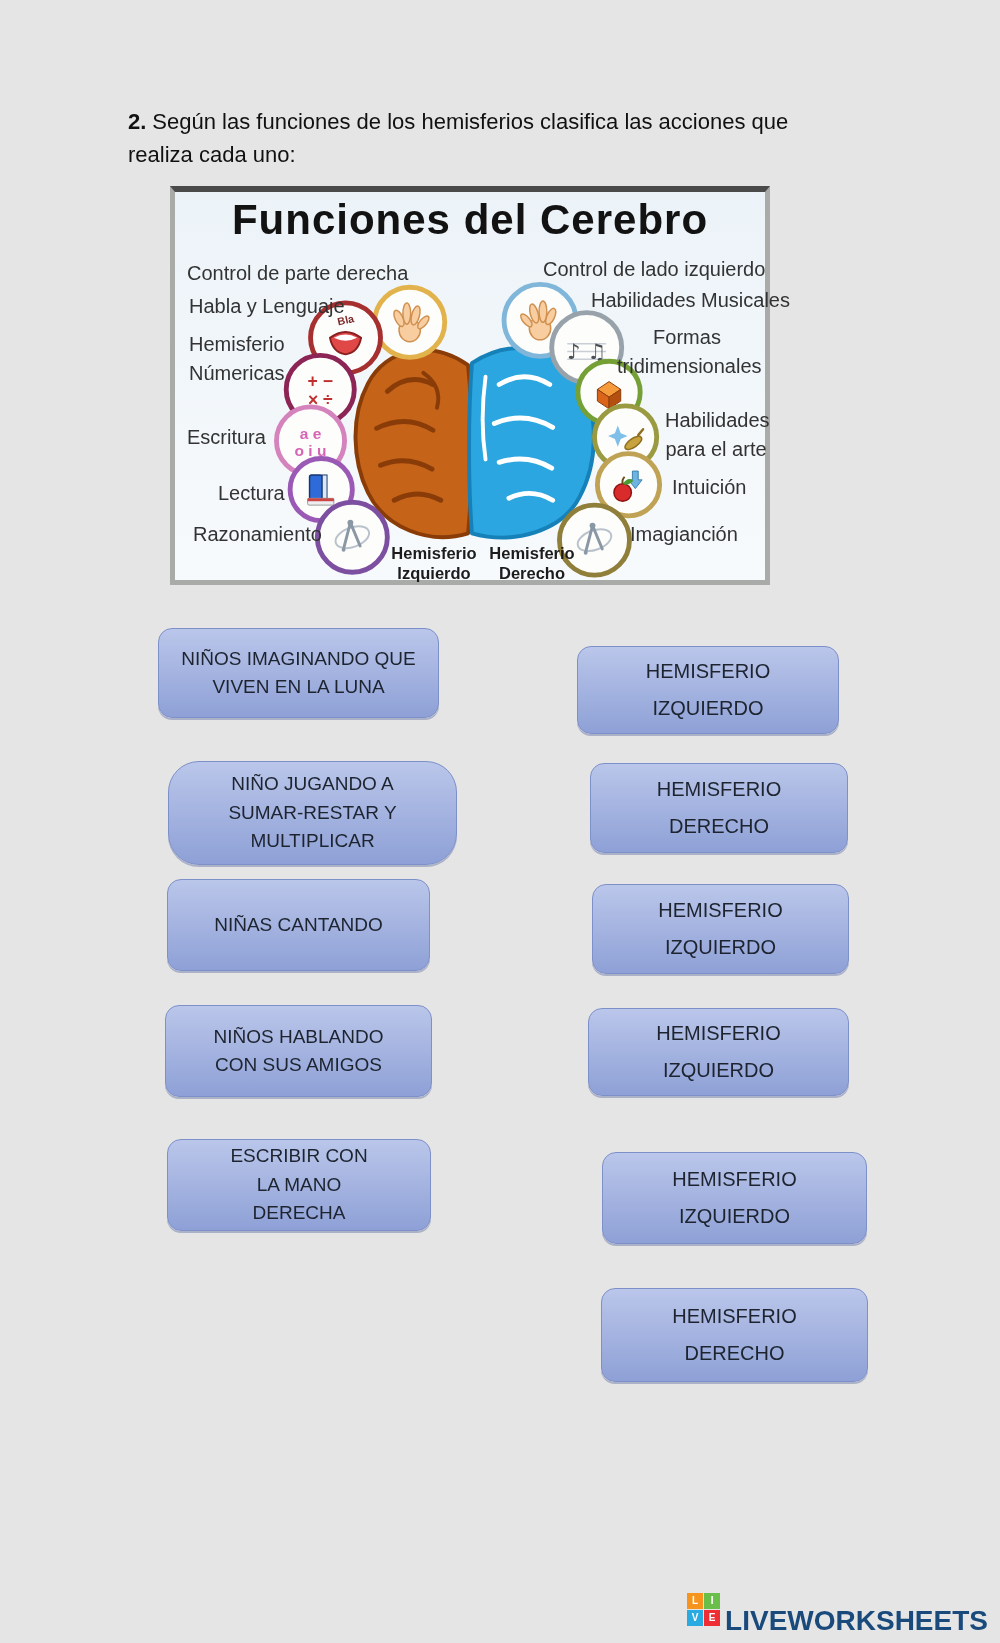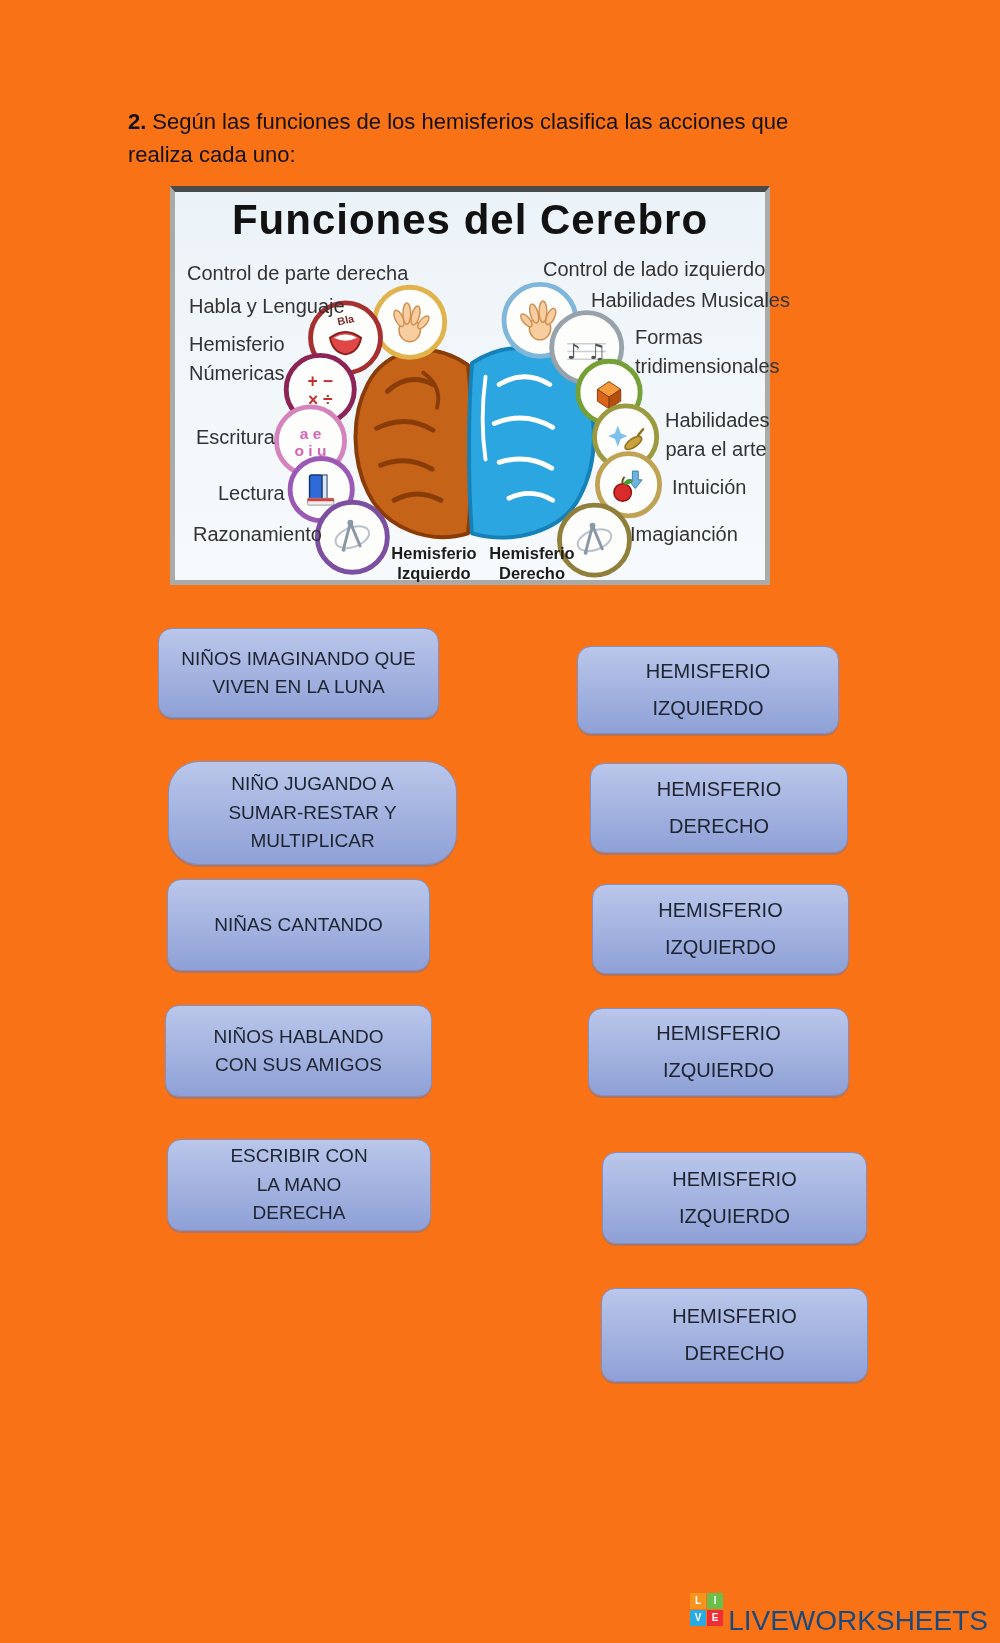--- a/index.html
+++ b/index.html
@@ -1,17 +1,17 @@
 <!DOCTYPE html>
 <html><head>
 <meta charset="utf-8">
 <style>
   html,body{margin:0;padding:0;background:#ffffff;}
   .page{
-    position:relative;width:1000px;height:1643px;background:#f97316;
+    position:relative;width:1000px;height:1643px;background:#e5e5e5;
     font-family:"Liberation Sans",sans-serif;overflow:hidden;
   }
   
   .question{
     position:absolute;left:128px;top:105px;width:672px;
     font-size:22px;line-height:1.5;color:#111111;
   }
   .qnum{font-weight:bold;margin-right:6px;}
   
   .figure{
@@ -28,26 +28,26 @@
     position:absolute;font-size:20px;color:#333333;white-space:nowrap;
   }
   .flabel.wrap{white-space:normal;line-height:1.45;}
   .flabel.hemi{
     font-weight:bold;font-size:16.5px;color:#1c1c1c;text-align:center;
     white-space:normal;line-height:1.2;
   }
   .lbl-control-right{left:12px;top:70px;}
   .lbl-habla{left:14px;top:103px;}
   .lbl-habnum{left:14px;top:138px;width:100px;}
-  .lbl-escritura{left:12px;top:234px;margin-left:9px;}
+  .lbl-escritura{left:12px;top:234px;}
   .lbl-lectura{left:43px;top:290px;}
   .lbl-razonamiento{left:18px;top:331px;}
   .lbl-control-left{left:368px;top:66px;}
   .lbl-musicales{left:416px;top:97px;}
-  .lbl-formas{left:460px;top:131px;width:140px;}
+  .lbl-formas{left:442px;top:131px;width:140px;text-align:center;}
   .lbl-arte{left:490px;top:214px;width:102px;text-align:center;}
   .lbl-intuicion{left:497px;top:284px;}
   .lbl-imaginacion{left:455px;top:331px;}
   .lbl-hemi-izq{left:208px;top:352px;width:102px;}
   .lbl-hemi-der{left:306px;top:352px;width:102px;}
   
   .mbox{
     position:absolute;box-sizing:border-box;border-radius:14px;
     background:linear-gradient(#bac6ea,#8ea0d6);
     border:1px solid #7d90c9;box-shadow:0 2px 0 rgba(100,115,165,.45);
@@ -80,21 +80,21 @@
     display:grid;grid-template-columns:16px 16px;grid-template-rows:16px 16px;
     gap:1px;
   }
   .logo-sq{
     display:flex;align-items:center;justify-content:center;
     color:#ffffff;font-size:10px;font-weight:bold;
   }
   .sq-l{background:#f7941d;} .sq-i{background:#6abf4b;}
   .sq-v{background:#29abe2;} .sq-e{background:#ee2d35;}
   .brand{
-    font-size:28px;font-weight:normal;color:#1a4a7c;letter-spacing:0px;margin-top:24px;
+    font-size:28px;font-weight:bold;color:#1a4a7c;letter-spacing:0px;margin-top:24px;
   }
 </style>
 </head>
 <body>
 
 <div class="page">
 
   <div class="question">
     <span class="qnum">2.</span><span class="qtext">Según las funciones de los hemisferios clasifica las acciones que realiza cada uno:</span>
   </div>

